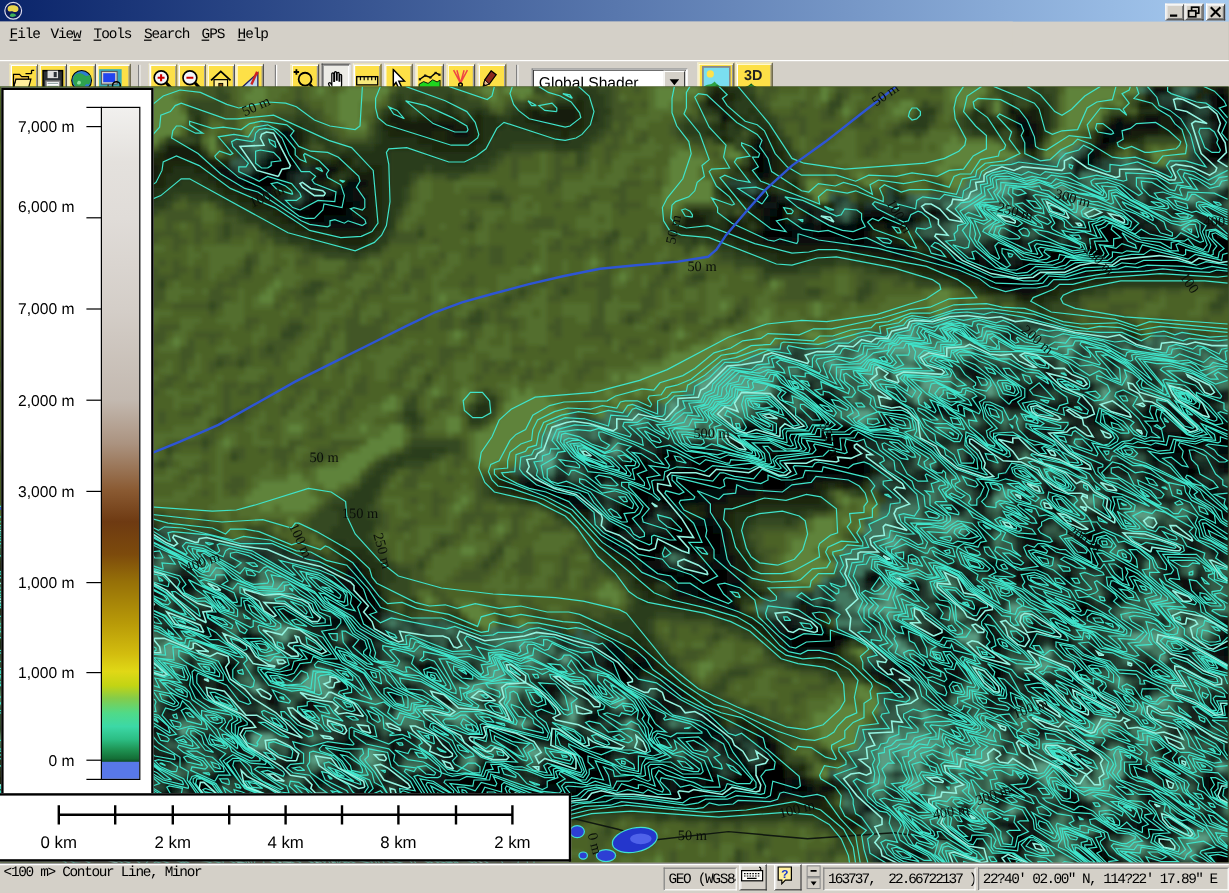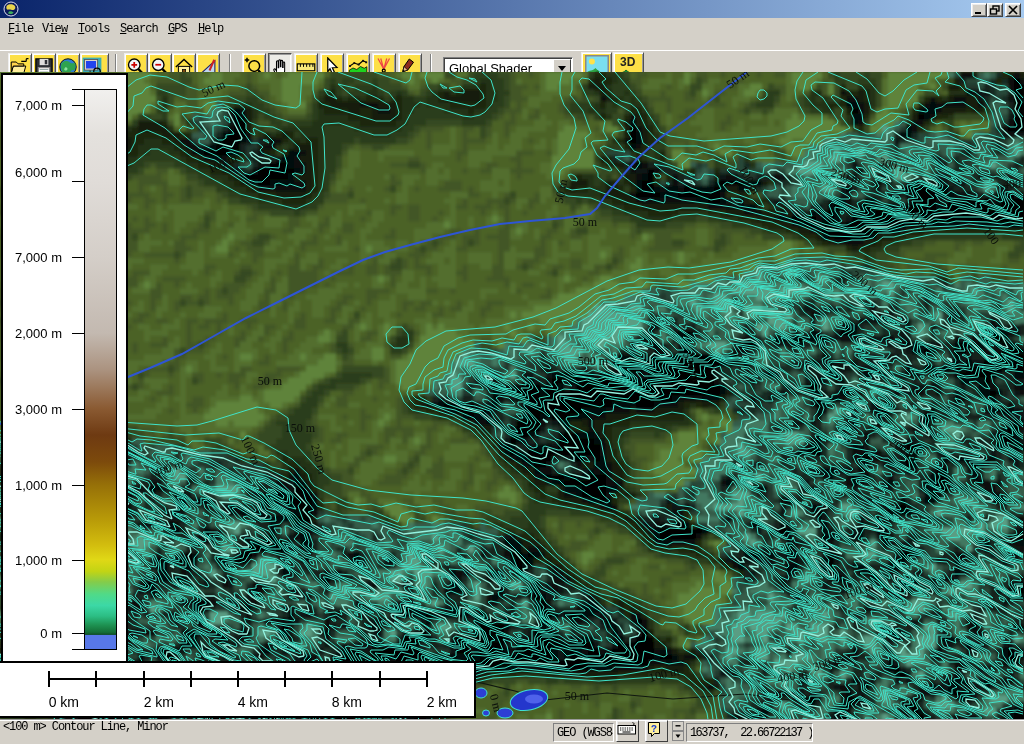--- a/index.html
+++ b/index.html
@@ -30,21 +30,21 @@
  border:1px solid;border-color:#fff #404040 #404040 #fff}
 #map{position:absolute;left:0;top:72px;width:1024px;height:647px;background:#3c5020;overflow:hidden}
 #legend{position:absolute;left:1px;top:73px;width:127px;height:591px;background:#fff;
  border:2px solid #000}
 .ltick{position:absolute;height:1px;background:#000;left:69px;width:13px}
 .llab{position:absolute;right:64px;font:13px "Liberation Sans",sans-serif;color:#000;white-space:nowrap}
 #lbar{position:absolute;left:81px;top:14px;width:33px;height:561px;border:1px solid #000;
  background:linear-gradient(to bottom,#f1f0ee 0%,#e4e1dd 8%,#e0dcd8 16.4%,#d4cec8 30%,#c3b9b0 43.5%,#ab9380 50%,#8a5a32 57%,#6e3a12 61.7%,#7c4a0c 66.5%,#967008 70.6%,#b89a08 76.8%,#d2bc0e 81.3%,#e0d816 84%,#c2d414 86.1%,#84cc4a 88%,#50da88 90.2%,#3cd8a6 92.2%,#2cbe84 94.1%,#1e9252 95.7%,#146e36 97%,#0f5026 97.4%,#5878e8 97.5%,#5878e8 100%)}
 #scalebar{position:absolute;left:0;top:661px;width:476px;height:57px;background:#fff;
  border-top:2px solid #000;border-right:2px solid #000;border-bottom:2px solid #000}
-.sklab{position:absolute;top:31px;font:14px "Liberation Sans",sans-serif;color:#000;width:60px;text-align:right}
+.sklab{position:absolute;top:31px;font:14px "Liberation Sans",sans-serif;color:#000;width:60px;text-align:center}
 #statusbar{position:absolute;left:0;top:719px;width:1024px;height:25px;background:#d4d0c8;
  border-top:1px solid #9a9a9a;box-shadow:inset 0 1px 0 #fff;
  font:12px "Liberation Mono",monospace;letter-spacing:-1.1px;color:#000}
 .scell{position:absolute;top:3px;height:19px;border:1px solid;border-color:#808080 #fff #fff #808080;
  padding:2px 0 0 3px;white-space:pre;overflow:hidden}
 .sbtn{position:absolute;top:0px;width:23px;height:22px;background:#d4d0c8;
  border:1px solid;border-color:#fff #404040 #404040 #fff;box-shadow:inset 1px 1px 0 #ececec}
 </style></head>
 <body>
 <div id="titlebar">
@@ -321,12 +321,13 @@
         <path d="M2.5 1.5h11v11h-5l-3 3v-3h-3z" fill="#ffef9c" stroke="#000"></path>
         <text x="5" y="10.5" font-size="10" font-weight="bold" fill="#1a3acc" font-family="Liberation Mono">?</text>
       </svg></div>
 <div style="position:absolute;left:672px;top:1px"><svg width="12" height="20" viewBox="0 0 12 20">
         <rect x="0.5" y="0.5" width="11" height="9" fill="#d4d0c8" stroke="#888"></rect>
         <rect x="0.5" y="10.5" width="11" height="9" fill="#d4d0c8" stroke="#888"></rect>
         <path d="M3.5 4.8h5" stroke="#000" stroke-width="1.4"></path>
         <path d="M3.5 13.5h5l-2.5 3.5z" fill="#000"></path>
       </svg></div>
 <span class="scell" style="left:686px;width:127px;letter-spacing:-1.62px">163737,  22.66722137 )</span>
+<span class="scell" style="left:815px;width:209px;letter-spacing:-1.3px">22?40' 02.00″ N, 114?22' 17.89″ E</span>
 </div>
 </body></html>

